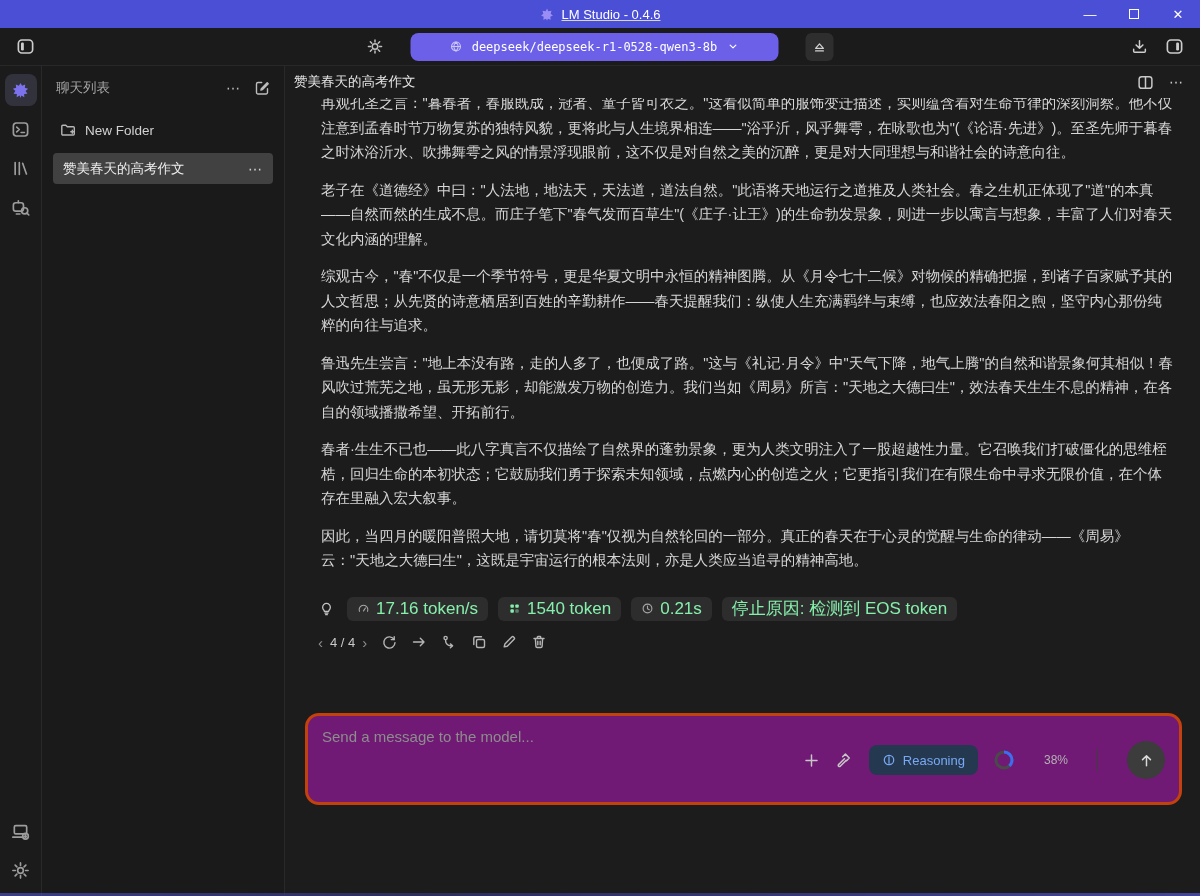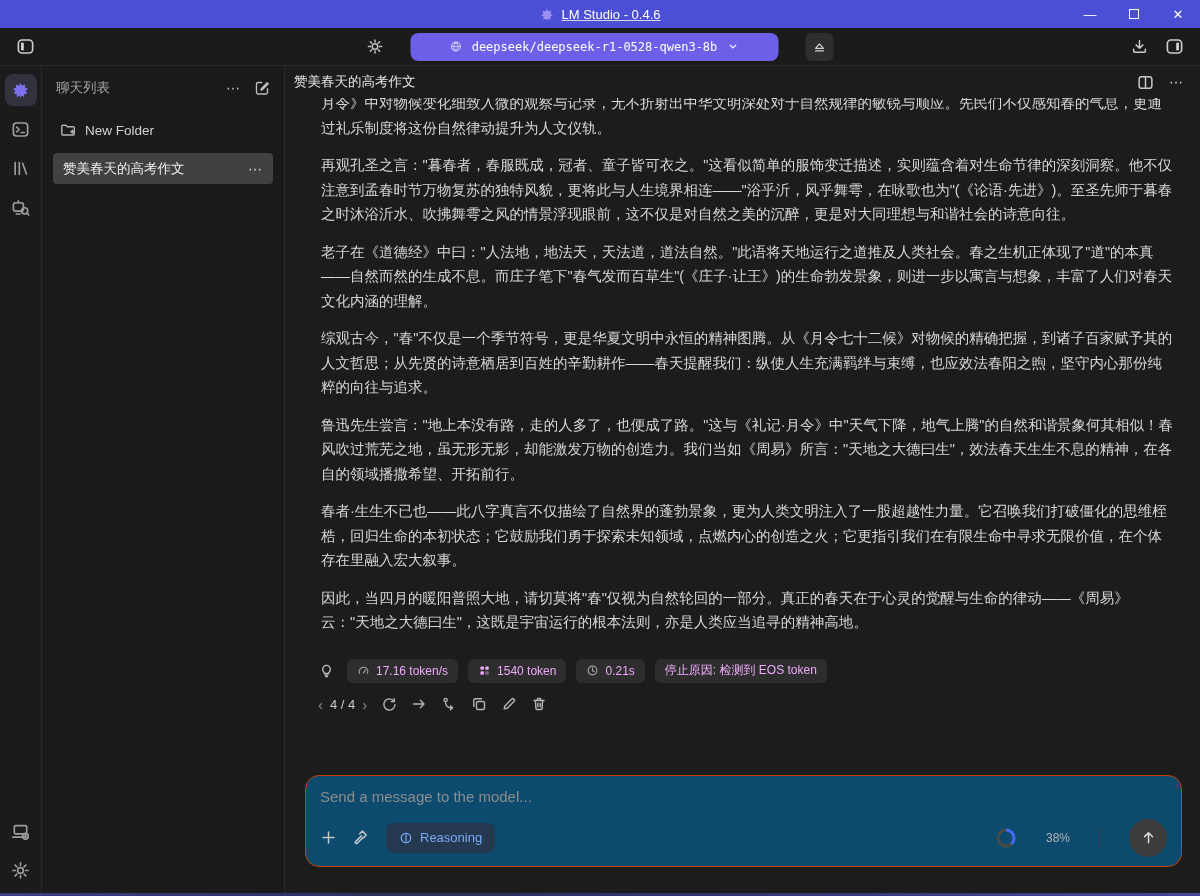--- a/index.html
+++ b/index.html
@@ -57,30 +57,30 @@
   
   .chat { flex: 1; display: flex; flex-direction: column; background: #1c1c1c; overflow: hidden; }
   .chat-header { height: 32px; flex: none; display: flex; align-items: center; padding: 0 16px 0 9px; color: #e4e4e4; font-size: 13.5px; background: #1c1c1c; position: relative; z-index: 2; }
   .chat-header-actions { margin-left: auto; display: flex; align-items: center; gap: 15px; color: #c8c8c8; }
 
   .messages { margin-top: -7px; padding: 0 26px 0 36px; font-size: 14.5px; line-height: 24.5px; color: #d6d6d6; position: relative; z-index: 1; }
   .messages p { margin: 0 0 13px; }
 
   .stats-row { display: flex; align-items: center; gap: 10px; margin: 11px 26px 0 34px; }
   .bulb { color: #c2c2c2; margin-right: 3px; }
-  .stat-pill { height: 24px; background: #2d2d2d; border-radius: 6px; display: flex; align-items: center; gap: 6px; padding: 0 10px; font-size: 12px; color: #f0abfc; }
+  .stat-pill { height: 24px; background: #2d2d2d; border-radius: 6px; display: flex; align-items: center; gap: 6px; padding: 0 10px; font-size: 17px; color: #86efac; }
   .stat-pill .ic { color: #a5a5a5; }
 
   .nav-row { display: flex; align-items: center; gap: 14px; margin: 13px 26px 0 33px; color: #b5b5b5; }
   .pager { display: flex; align-items: center; gap: 7px; font-size: 13px; color: #c9c9c9; }
   .pager .chev { color: #8f8f8f; font-size: 15px; }
   .nav-btn { color: #b5b5b5; }
 
   
-  .composer { margin: 62px 18px 0 20px; height: 92px; background: #0c4a6e; border: 1px solid #c2410c; border-radius: 14px; padding: 12px 14px 9px; display: flex; flex-direction: column; }
+  .composer { margin: 62px 18px 0 20px; height: 92px; background: #701a75; border: 3px solid #c2410c; border-radius: 14px; padding: 12px 14px 9px; display: flex; flex-direction: row; }
   .composer-field { flex: 1; width: 100%; background: transparent; border: 0; outline: 0; resize: none; color: #dddddd; font-family: "Liberation Sans", sans-serif; font-size: 15px; }
   .composer-field::placeholder { color: #8d8d8d; }
   .composer-bottom { display: flex; align-items: center; gap: 15px; flex: none; justify-content: flex-end; }
   .comp-ic { color: #c6c6c6; }
   .reasoning-pill { height: 30px; background: #243850; border-radius: 8px; color: #79a9f5; display: flex; align-items: center; gap: 7px; padding: 0 13px; font-size: 13px; margin-left: 2px; }
   .composer-right { margin-left: auto; display: flex; align-items: center; gap: 29px; }
   .ring-track { stroke: #4a4a4a; stroke-width: 3; fill: none; }
   .ring-fill { stroke: #3f6cf4; stroke-width: 3; fill: none; }
   .ctx-percent { color: #b2b2b2; font-size: 12px; }
   .v-divider { width: 1px; height: 22px; background: #3d3d3d; }
@@ -237,21 +237,20 @@
             <svg class="i" width="17" height="17" viewBox="0 0 16 16">
                 <rect x="2" y="2.5" width="12" height="11" rx="2.5"></rect>
                 <path d="M8 2.5v11"></path>
               </svg>
           </button>
           <button class="dots-glyph">⋯</button>
         </span>
       </div>
 
       <div class="messages">
-        <p>月令》中对物候变化细致入微的观察与记录，无不折射出中华文明深处对于自然规律的敏锐与顺应。先民们不仅感知春的气息，更通过礼乐制度将这份自然律动提升为人文仪轨。</p>
         <p>再观孔圣之言："暮春者，春服既成，冠者、童子皆可衣之。"这看似简单的服饰变迁描述，实则蕴含着对生命节律的深刻洞察。他不仅注意到孟春时节万物复苏的独特风貌，更将此与人生境界相连——"浴乎沂，风乎舞雩，在咏歌也为"(《论语·先进》)。至圣先师于暮春之时沐浴沂水、吹拂舞雩之风的情景浮现眼前，这不仅是对自然之美的沉醉，更是对大同理想与和谐社会的诗意向往。</p>
         <p>老子在《道德经》中曰："人法地，地法天，天法道，道法自然。"此语将天地运行之道推及人类社会。春之生机正体现了"道"的本真——自然而然的生成不息。而庄子笔下"春气发而百草生"(《庄子·让王》)的生命勃发景象，则进一步以寓言与想象，丰富了人们对春天文化内涵的理解。</p>
         <p>综观古今，"春"不仅是一个季节符号，更是华夏文明中永恒的精神图腾。从《月令七十二候》对物候的精确把握，到诸子百家赋予其的人文哲思；从先贤的诗意栖居到百姓的辛勤耕作——春天提醒我们：纵使人生充满羁绊与束缚，也应效法春阳之煦，坚守内心那份纯粹的向往与追求。</p>
         <p>鲁迅先生尝言："地上本没有路，走的人多了，也便成了路。"这与《礼记·月令》中"天气下降，地气上腾"的自然和谐景象何其相似！春风吹过荒芜之地，虽无形无影，却能激发万物的创造力。我们当如《周易》所言："天地之大德曰生"，效法春天生生不息的精神，在各自的领域播撒希望、开拓前行。</p>
         <p>春者·生生不已也——此八字真言不仅描绘了自然界的蓬勃景象，更为人类文明注入了一股超越性力量。它召唤我们打破僵化的思维桎梏，回归生命的本初状态；它鼓励我们勇于探索未知领域，点燃内心的创造之火；它更指引我们在有限生命中寻求无限价值，在个体存在里融入宏大叙事。</p>
         <p>因此，当四月的暖阳普照大地，请切莫将"春"仅视为自然轮回的一部分。真正的春天在于心灵的觉醒与生命的律动——《周易》云："天地之大德曰生"，这既是宇宙运行的根本法则，亦是人类应当追寻的精神高地。</p>
       </div>
 
       <div class="stats-row">
         <span class="bulb">

